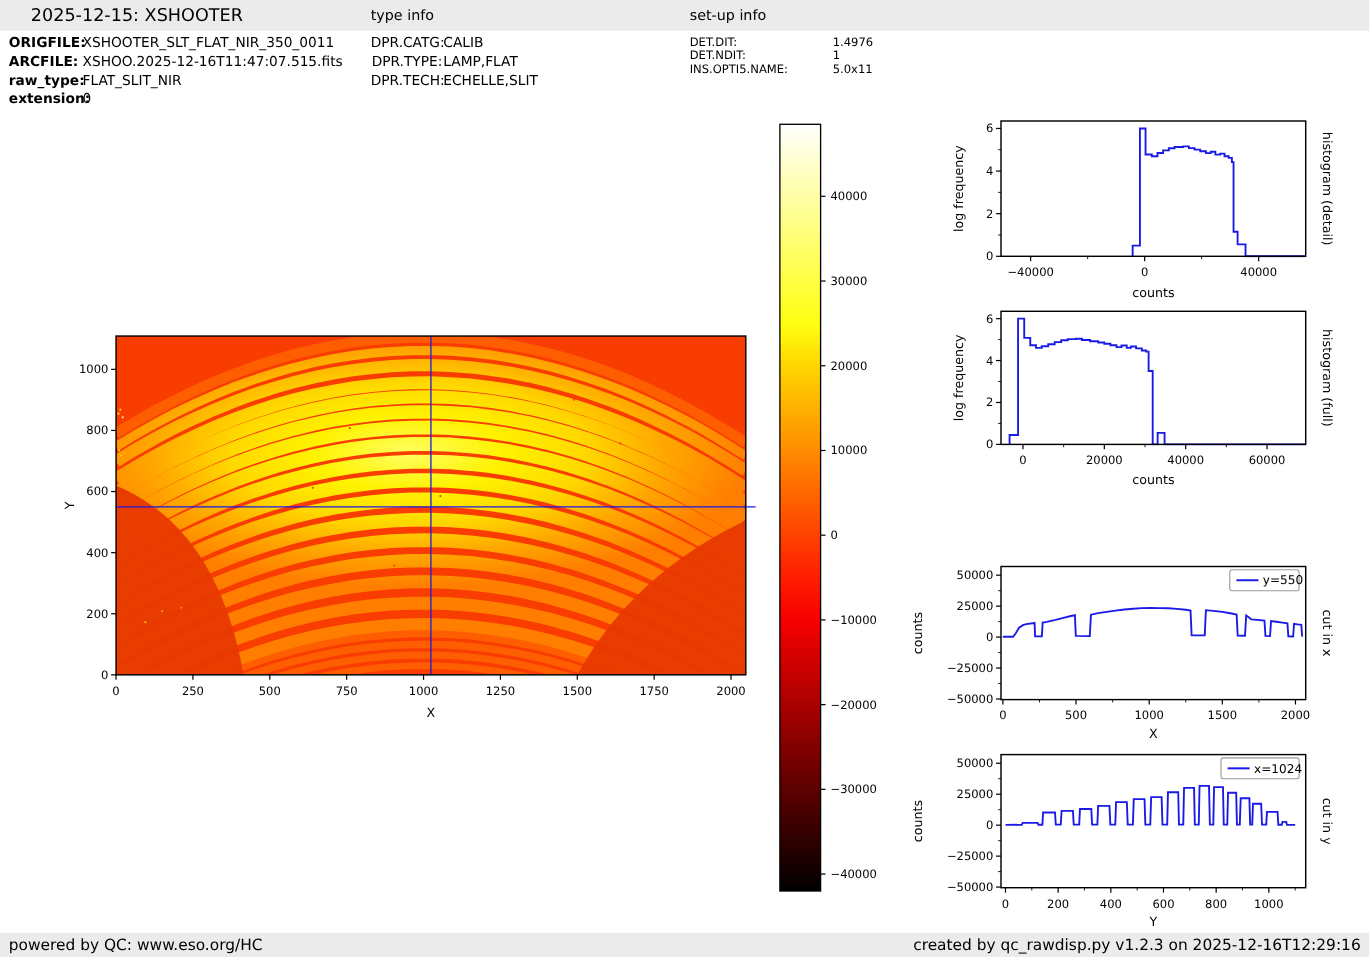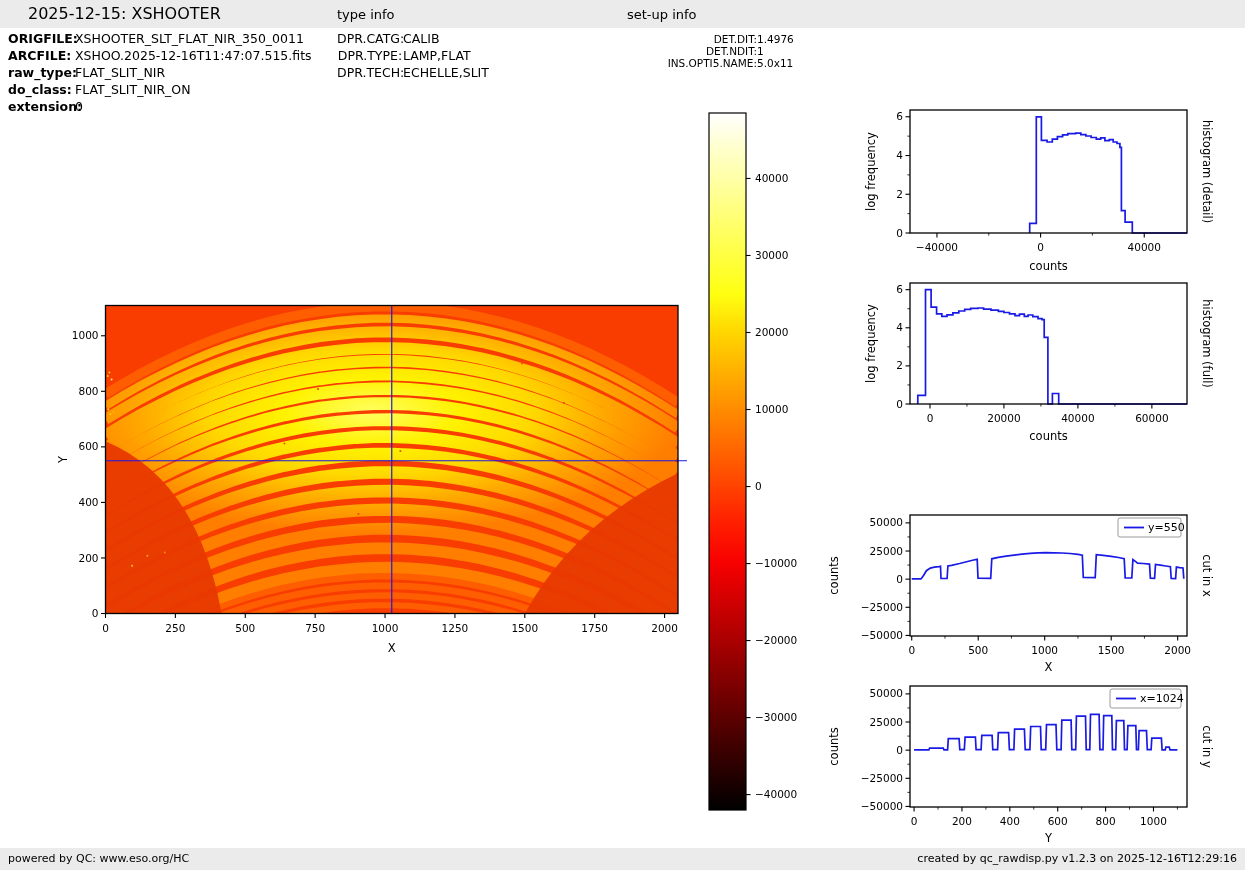--- a/index.html
+++ b/index.html
@@ -8,26 +8,26 @@
   .topbar{position:absolute;left:0;top:0;width:1245px;height:28px;background:#ebebeb;}
   .title{position:absolute;left:8px;top:4px;font-size:16px;margin-left:20px;}
   .sechead{position:absolute;top:7px;font-size:13px;text-align:right;}
   .sechead.type{left:337px;}
   .sechead.setup{left:627px;}
   .metablock{position:absolute;top:30px;}
   .metablock.file{left:8px;}
   .metablock.type{left:337px;}
   .metablock.setup{left:627px;top:33px;}
   .mrow{display:flex;height:17px;font-size:12.5px;line-height:17px;white-space:nowrap;}
-  .metablock.setup .mrow{height:12px;text-align:right;}
+  .metablock.setup .mrow{height:12px;}
   .setup .mrow{height:12.3px;font-size:10.5px;line-height:12.3px;}
   .file .mkey{width:67px;font-weight:bold;}
   .type .mkey{width:66px;text-align:center;}
   .setup .mkey{width:130px;}
-  .footer{position:absolute;left:0;top:848px;width:1245px;height:22px;background:#ebebeb;font-size:11px;}
+  .footer{position:absolute;left:0;top:848px;width:1245px;height:22px;background:#ebebeb;font-size:14px;}
   .footer .fleft{position:absolute;left:8px;top:4px;}
   .footer .fright{position:absolute;right:8px;top:4px;}
   svg text{font-family:"DejaVu Sans",sans-serif;fill:#000;}
   #fig{position:absolute;left:0;top:0;}
 </style>
 </head>
 <body>
 
 <div class="page">
   <div class="topbar"></div>
@@ -40,24 +40,20 @@
         <span class="mkey">ORIGFILE:</span>
         <span class="mval">XSHOOTER_SLT_FLAT_NIR_350_0011</span>
       </div>
       <div class="mrow">
         <span class="mkey">ARCFILE:</span>
         <span class="mval">XSHOO.2025-12-16T11:47:07.515.fits</span>
       </div>
       <div class="mrow">
         <span class="mkey">raw_type:</span>
         <span class="mval">FLAT_SLIT_NIR</span>
-      </div>
-      <div class="mrow">
-        <span class="mkey">do_class:</span>
-        <span class="mval">FLAT_SLIT_NIR_ON</span>
       </div>
       <div class="mrow">
         <span class="mkey">extension:</span>
         <span class="mval">0</span>
       </div>
     </div>
   <div class="metablock metablock type">
       <div class="mrow">
         <span class="mkey">DPR.CATG:</span>
         <span class="mval">CALIB</span>

